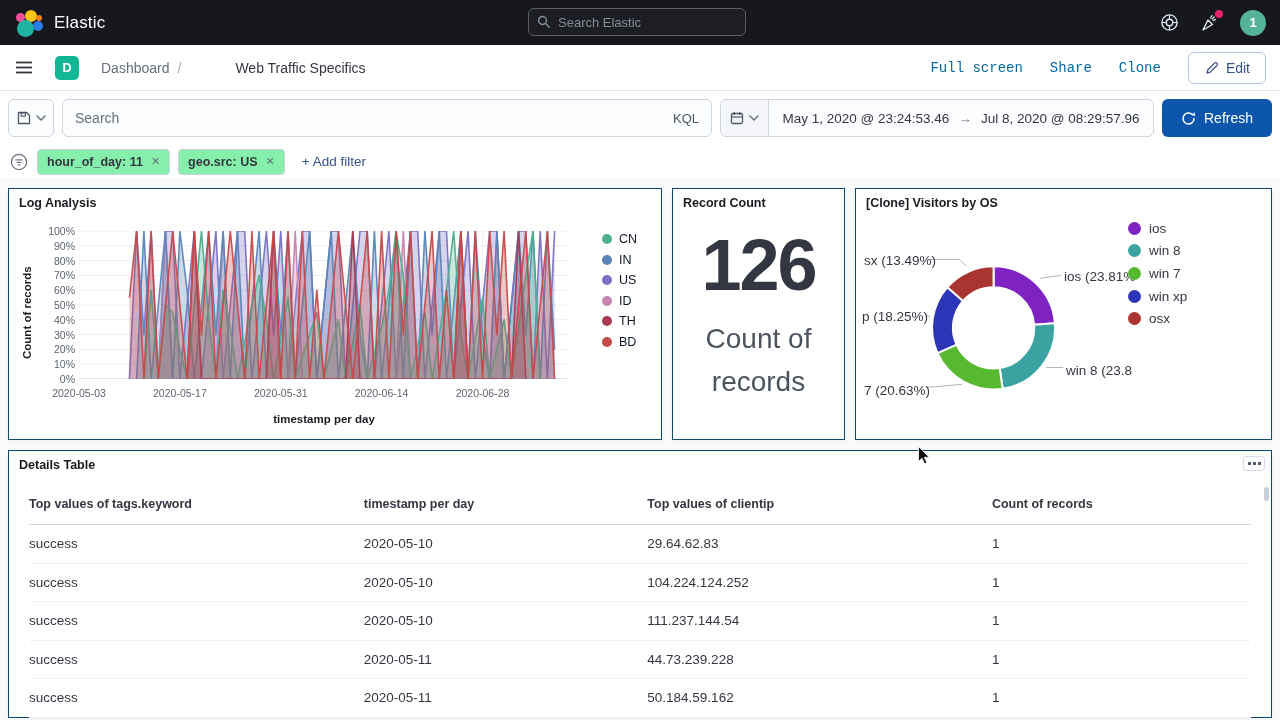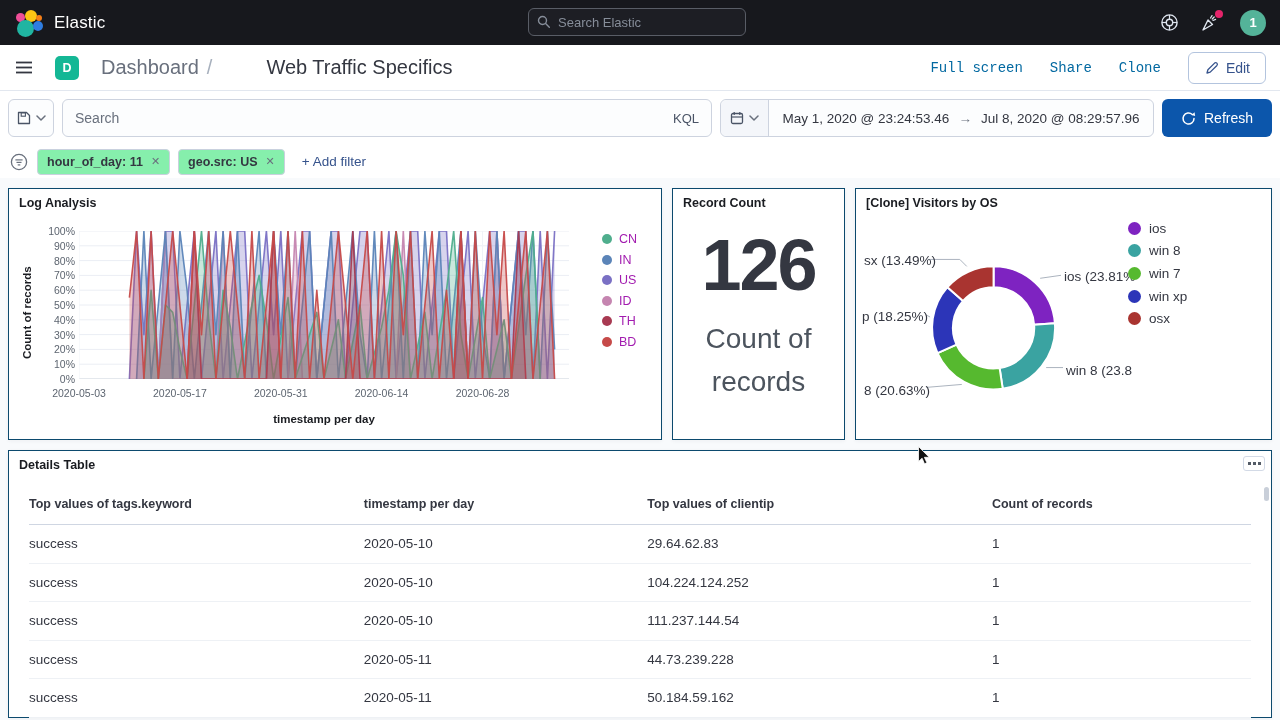--- a/index.html
+++ b/index.html
@@ -31,21 +31,21 @@
   .avatar { width:26px; height:26px; border-radius:50%; background:#54b399; color:#fff;
     font-size:13px; font-weight:700; display:flex; align-items:center; justify-content:center; cursor:pointer; }
 
   
   .navbar { position:absolute; top:45px; left:0; right:0; height:46px; background:#fff;
     border-bottom:1px solid #e2e7ef; display:flex; align-items:center; padding:0 14px; }
   .burger { background:none; border:none; cursor:pointer; display:flex; }
   .app-badge { width:24px; height:24px; border-radius:5px; background:#14b795; color:#fff;
     font-size:12.5px; font-weight:700; display:flex; align-items:center; justify-content:center;
     margin-left:21px; cursor:pointer; }
-  .crumb { margin-left:22px; font-size:20px; display:flex; align-items:center; }
+  .crumb { margin-left:22px; font-size:14px; display:flex; align-items:center; }
   .crumb-root { color:#69707d; cursor:pointer; }
   .crumb-sep { color:#a7b0bd; margin:0 8px; }
   .crumb-cur { color:#343741; font-weight:500;margin-left:46px; }
   .nav-right { margin-left:auto; display:flex; align-items:center; gap:27px; }
   .nav-link { background:none; border:none; color:#0369a1; font-size:14px; cursor:pointer;
     font-family:Liberation Mono, monospace; }
   .edit-btn { height:32px; padding:0 15px; border:1px solid #b3c4de; border-radius:6px;
     background:#fff; color:#36538c; font-size:14px; font-weight:500; display:flex;
     align-items:center; gap:7px; cursor:pointer; font-family:inherit; }
 
@@ -100,21 +100,21 @@
   #y-ticks { position:absolute; left:28px; top:36px; width:38px; height:160px; }
   .ytick { position:absolute; right:0; font-size:10.5px; color:#5d6570; }
   .chart-wrap { position:absolute; left:70px; top:42px; width:490px; height:148px; }
   #area-svg { width:100%; height:100%; display:block; }
   #x-ticks { position:absolute; left:70px; top:198px; width:490px; height:14px; }
   .xtick { position:absolute; width:84px; text-align:center; font-size:10.5px; color:#5d6570; }
   .xlabel { position:absolute; left:215px; top:224px; width:200px; text-align:center;
     font-size:11.5px; font-weight:700; color:#1a1c21; }
   #log-legend { position:absolute; left:593px; top:44px; }
   .lg-item { display:flex; align-items:center; gap:7px; height:12px; margin-bottom:8.6px;
-    font-size:12.5px; color:#a21caf; cursor:pointer; }
+    font-size:12.5px; color:#0f172a; cursor:pointer; }
   .lg-dot { width:10px; height:10px; border-radius:50%; flex:none; }
 
   
   .metric-panel { display:flex; flex-direction:column; align-items:center; }
   .metric-value { margin-top:40px; font-size:72px; font-weight:700; color:#343741;
     letter-spacing:-2px; line-height:1; }
   .metric-label { margin-top:16px; width:160px; text-align:center; font-size:28px;
     color:#4c545e; line-height:1.55; }
 
   
@@ -404,21 +404,21 @@
           <polyline points="206,87 185,90" fill="none" stroke="#aab2bd" stroke-width="1"></polyline>
           <polyline points="70,127 74,129" fill="none" stroke="#aab2bd" stroke-width="1"></polyline>
           <polyline points="208,180 191,180" fill="none" stroke="#aab2bd" stroke-width="1"></polyline>
           <polyline points="70,200 106,197" fill="none" stroke="#aab2bd" stroke-width="1"></polyline>
         </svg>
       <div id="os-callouts">
           <div class="callout" style="left: 8px; top: 64px;">sx (13.49%)</div>
           <div class="callout" style="left: 208px; top: 80px;">ios (23.81%</div>
           <div class="callout" style="left: 6px; top: 120px;">p (18.25%)</div>
           <div class="callout" style="left: 210px; top: 174px;">win 8 (23.8</div>
-          <div class="callout" style="left: 8px; top: 194px;">8 (20.63%)</div>
+          <div class="callout" style="left: 8px; top: 194px;">7 (20.63%)</div>
         </div>
       <div id="os-legend">
           <div class="os-item">
             <div class="os-dot" style="background: rgb(126, 35, 193);"></div>
             <span>ios</span>
           </div>
           <div class="os-item">
             <div class="os-dot" style="background: rgb(58, 163, 161);"></div>
             <span>win 8</span>
           </div>

